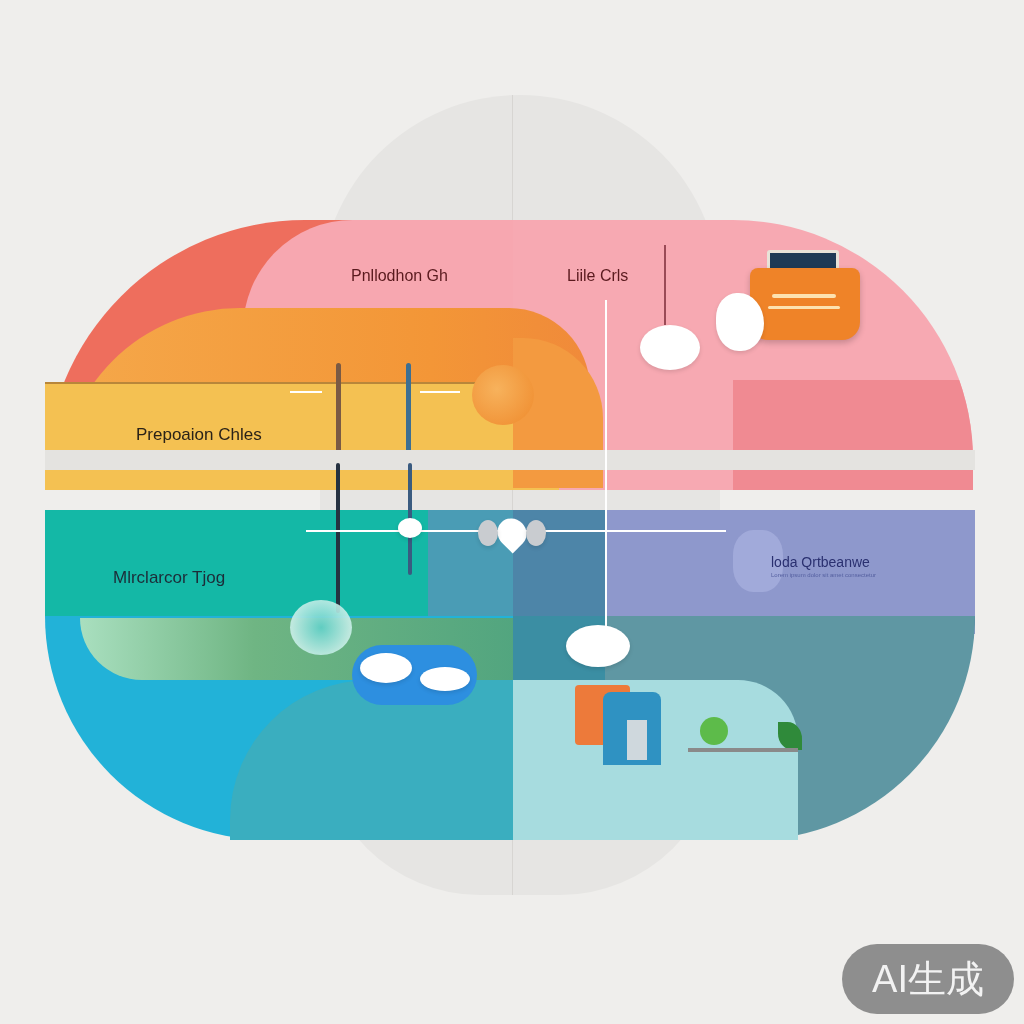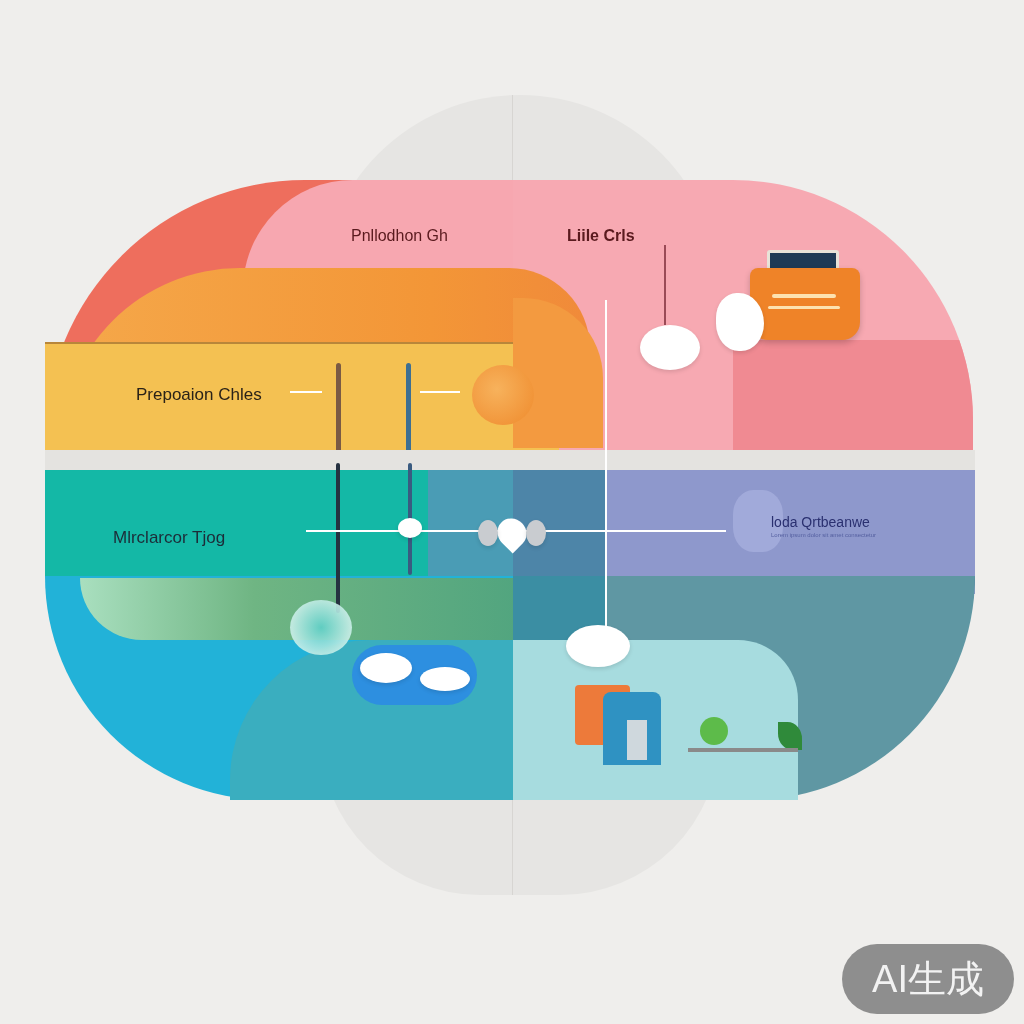--- a/index.html
+++ b/index.html
@@ -1,39 +1,39 @@
 <!DOCTYPE html>
 <html><head>
 <meta charset="utf-8">
 <style>
   html,body{margin:0;padding:0;}
   body{width:1024px;height:1024px;background:#efeeec;position:relative;overflow:hidden;font-family:"Liberation Sans",sans-serif;}
   .abs{position:absolute;}
   .ghost{left:320px;top:95px;width:400px;height:800px;background:#e6e5e3;border-radius:200px 200px 160px 160px;}
   .vline{left:512px;top:95px;width:1px;height:800px;background:#d7d5d2;}
-  .band{position:absolute;overflow:hidden;}
+  .band{position:absolute;overflow:hidden;margin-top:40px;}
   .label{position:absolute;font-size:17px;color:#3a2a22;white-space:nowrap;}
   .stick{position:absolute;width:5px;border-radius:3px;}
   .wire{position:absolute;background:#ffffff;}
   .cloud{position:absolute;background:#fff;border-radius:50%;box-shadow:0 2px 4px rgba(0,0,0,.12);}
   .badge{left:842px;top:944px;width:172px;height:70px;border-radius:35px;background:#8e8e8e;color:#f2f2f2;font-size:38px;display:flex;align-items:center;justify-content:center;}
 </style>
 </head>
 <body>
 
 <div class="abs ghost"></div>
 <div class="abs vline"></div>
 
 <div class="band" style="left:45px;top:180px;width:520px;height:270px;background:#ee6e5d;border-radius:260px 0 0 0;"></div>
 <div class="band" style="left:243px;top:180px;width:270px;height:160px;background:#f7a7b0;border-radius:110px 0 0 0;">
   <span class="label" style="left:108px;top:47px;color:#5a1a1e;font-size:16px;">Pnllodhon Gh</span>
 </div>
 <div class="band" style="left:513px;top:180px;width:460px;height:270px;background:#f7a9b2;border-radius:0 240px 0 0;">
   <div class="abs" style="left:220px;top:160px;width:240px;height:110px;background:#f08a92;"></div>
-  <span class="label" style="left:54px;top:47px;color:#5a1a1e;font-size:16px;font-weight:bold;">Liile Crls</span>
+  <span class="label" style="left:54px;top:47px;color:#5a1a1e;font-size:16px;">Liile Crls</span>
 </div>
 <div class="band" style="left:60px;top:268px;width:530px;height:180px;background:linear-gradient(90deg,#f5a84a,#f39637 70%,#f08a3a);border-radius:200px 90px 0 0;"></div>
 <div class="band" style="left:45px;top:342px;width:470px;height:106px;background:#f4c152;border-top:2px solid #b8863a;padding-left:44px;">
   <span class="label" style="left:91px;top:41px;color:#2a2218;">Prepoaion Chles</span>
 </div>
 <div class="band" style="left:513px;top:298px;width:90px;height:150px;background:#f39a40;border-radius:0 80px 0 0;"></div>
 
 <div class="stick" style="left:336px;top:363px;height:100px;background:#7a5a44;"></div>
 <div class="stick" style="left:406px;top:363px;height:100px;background:#3d6f92;"></div>
 <div class="wire" style="left:290px;top:391px;width:32px;height:2px;"></div>

